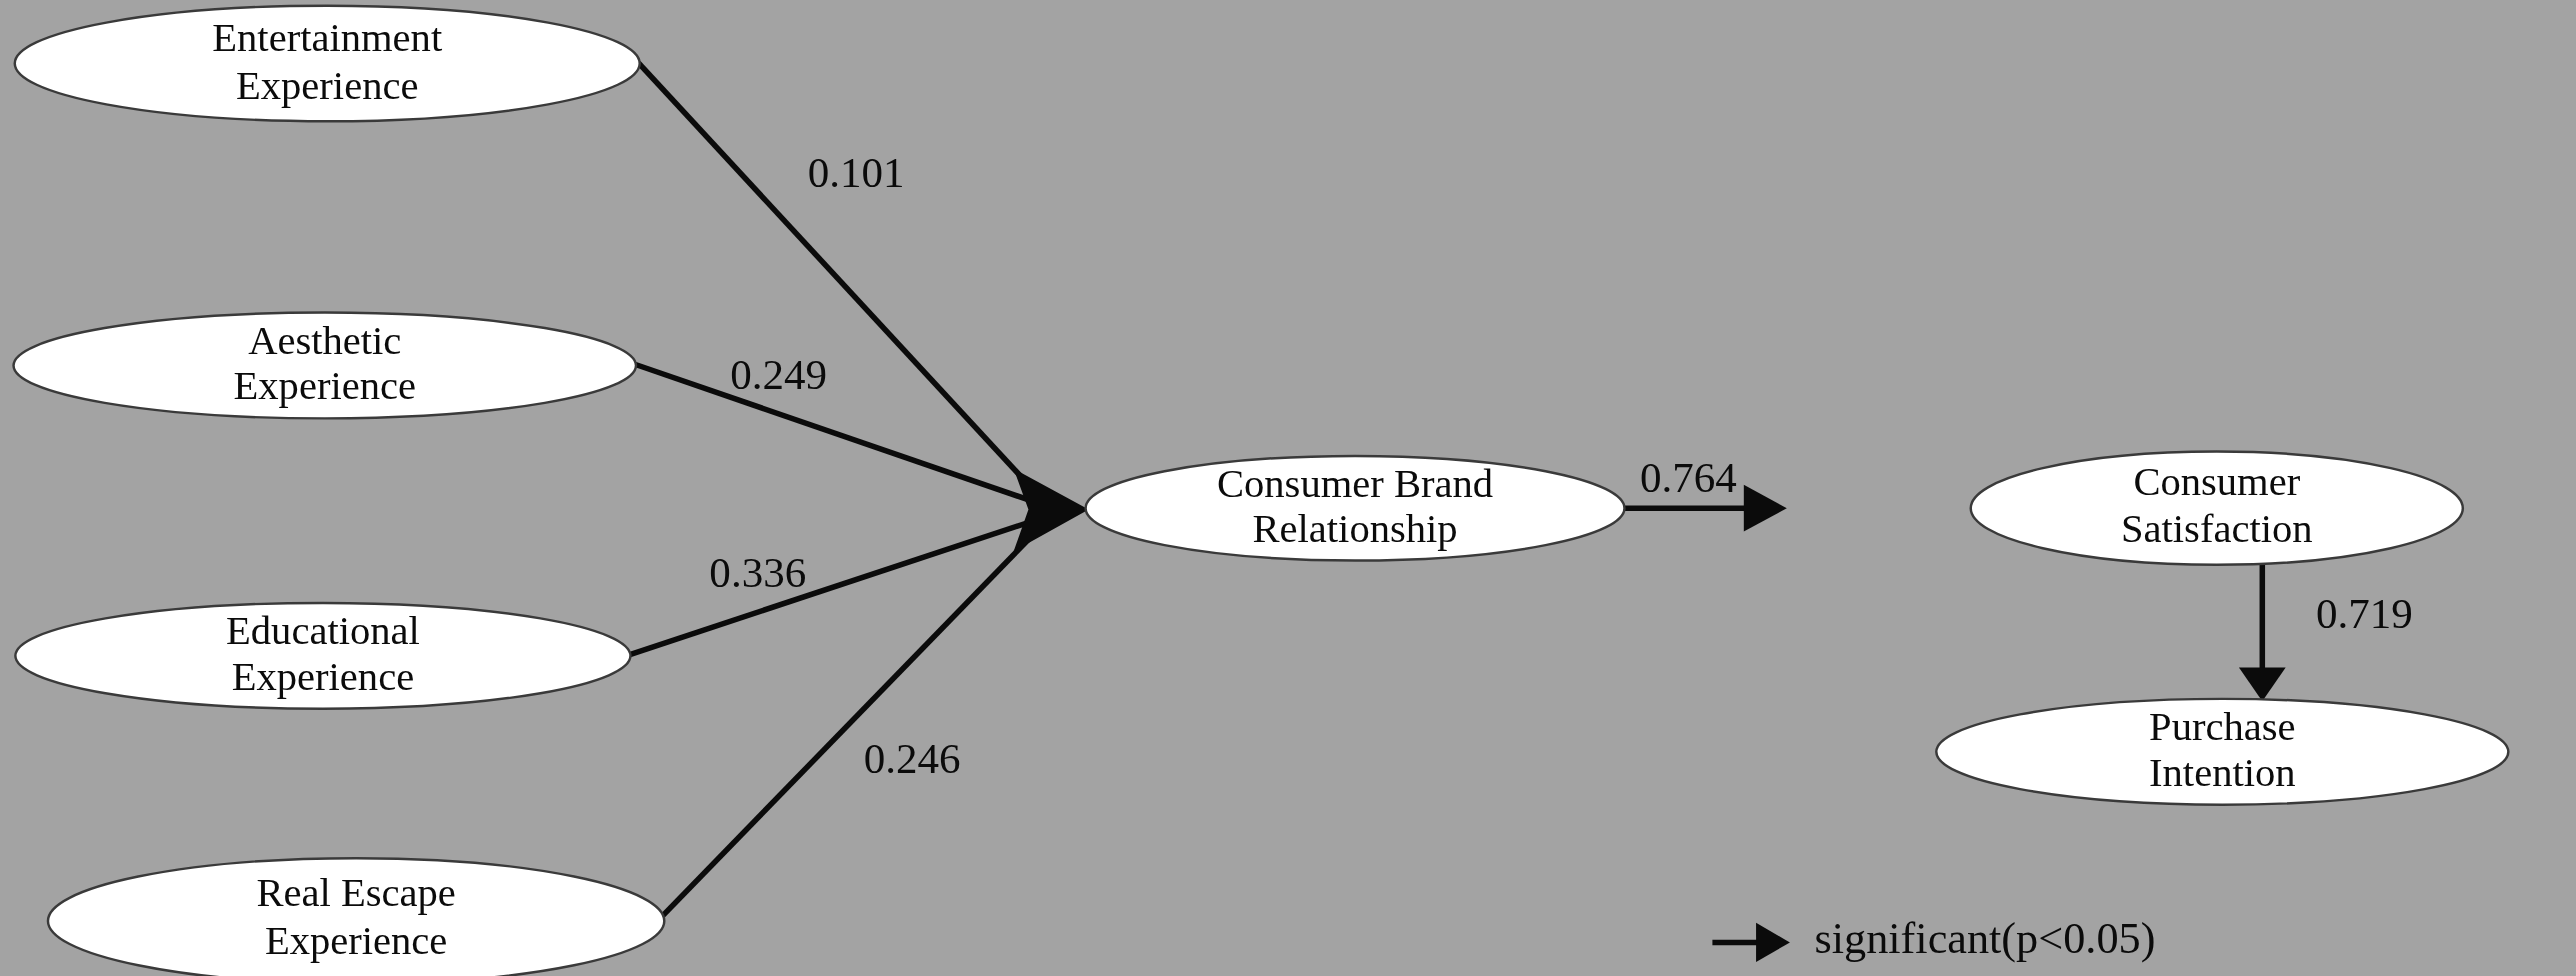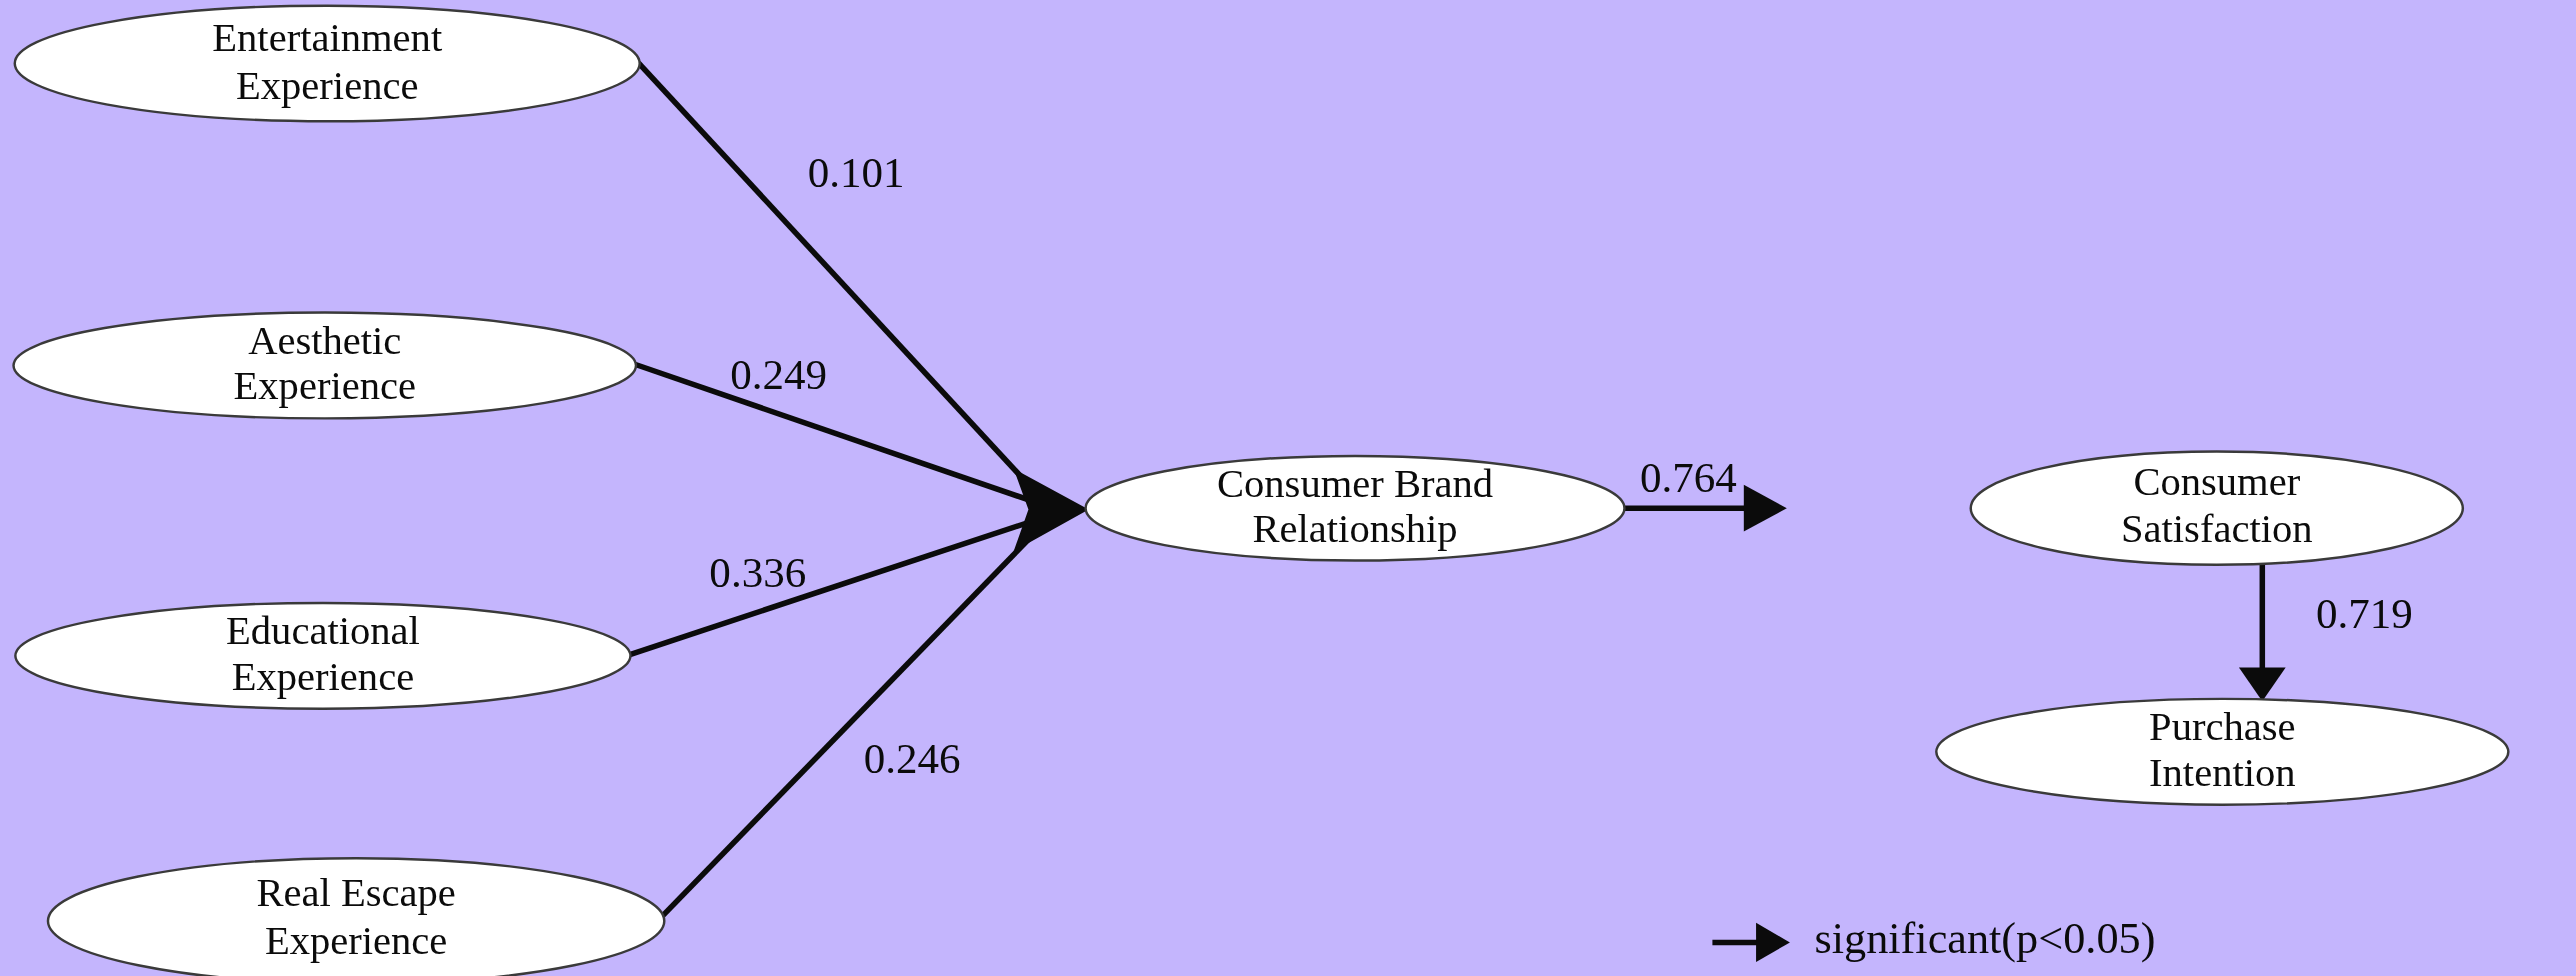--- a/index.html
+++ b/index.html
@@ -8,21 +8,21 @@
     padding: 0;
     background: #ffffff;
   }
   body {
     font-family: "Liberation Serif", "DejaVu Serif", serif;
   }
   #canvas {
     position: relative;
     width: 2576px;
     height: 977px;
-    background: #c4b5fd;
+    background: #a3a3a3;
     overflow: hidden;
   }
   #diagram-svg {
     position: absolute;
     top: 0;
     left: 0;
     width: 2576px;
     height: 977px;
     display: block;
   }

